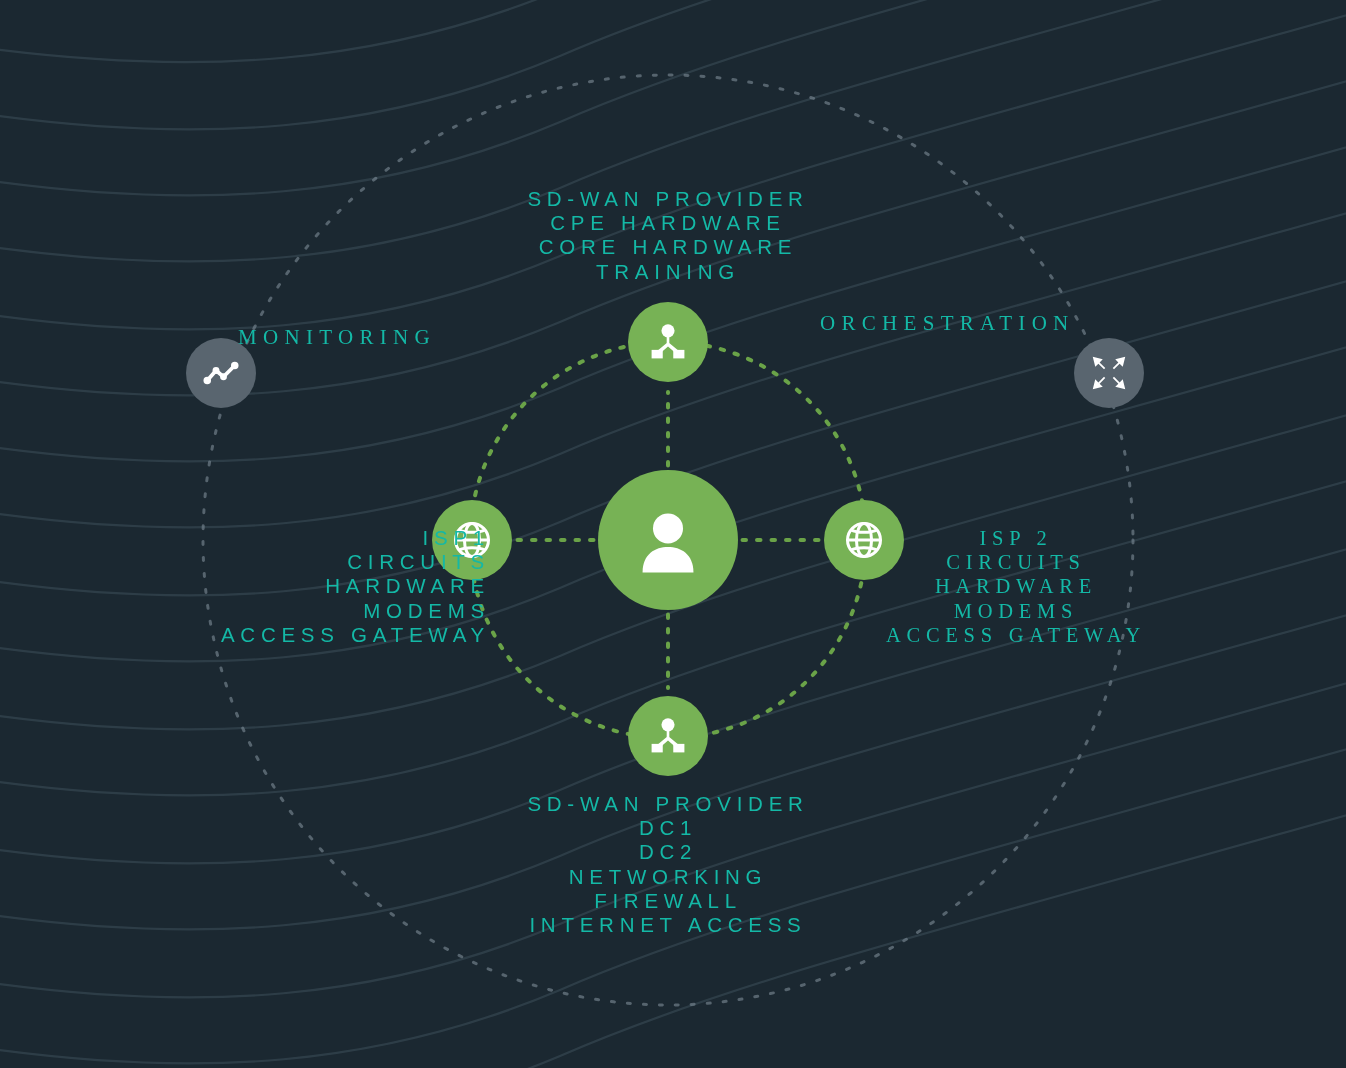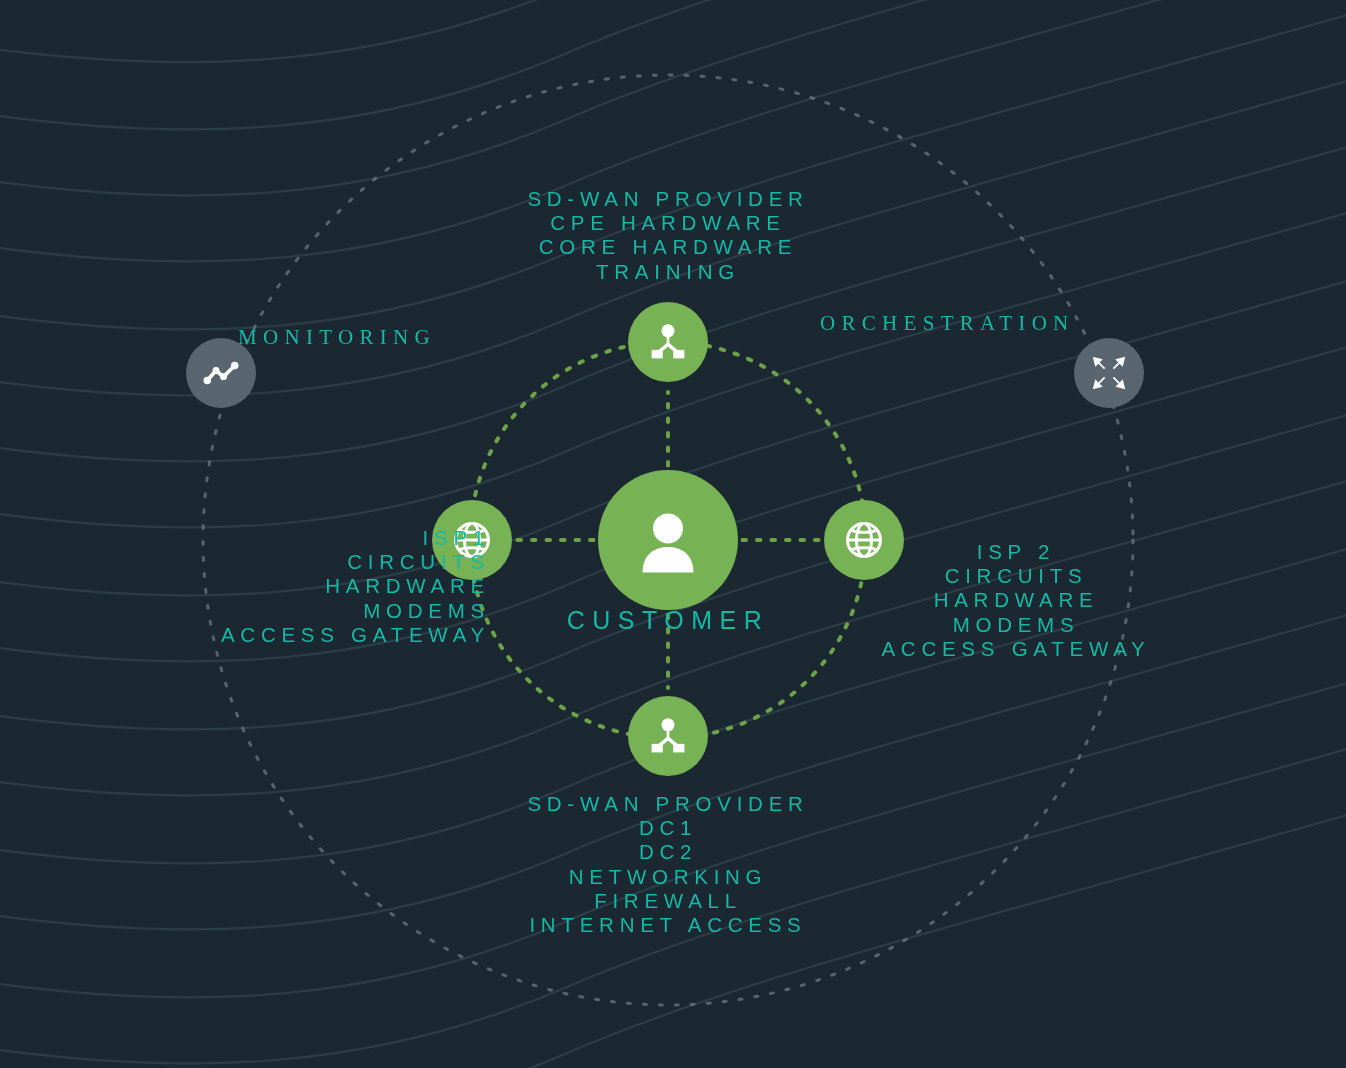--- a/index.html
+++ b/index.html
@@ -46,21 +46,21 @@
     white-space: pre-line;
     font-weight: 400;
   }
   .label.side { font-size: 20.5px; }
   .label.node-title { font-size: 25px; letter-spacing: 0.3em; }
   .label.pill { font-size: 21px; letter-spacing: 0.3em; font-family: Liberation Serif, serif; }
 
   #label-top    { left: 468px; top: 187px;  width: 400px; }
   #label-bottom { left: 468px; top: 792px;  width: 400px; }
   #label-left   { left: 170px; top: 526px;  width: 320px; text-align: right; }
-  #label-right  { left: 856px; top: 540px;  width: 320px; text-align: center; }
+  #label-right  { left: 856px; top: 526px;  width: 320px; text-align: center; font-family: Liberation Serif, serif; }
   #label-customer { left: 518px; top: 606px; width: 300px; }
   #label-monitoring { left: 238px; top: 325px; width: 240px; text-align: left; }
   #label-orchestration { left: 820px; top: 311px; width: 270px; text-align: left; }
 </style>
 </head>
 <body>
 
 <div id="stage">
 
   <svg id="bg-waves" viewBox="0 0 1346 1068" preserveAspectRatio="none" aria-hidden="true">
@@ -95,21 +95,20 @@
       <line x1="728" y1="540" x2="824" y2="540"></line>
     </g>
   </svg>
 
   <div class="node green" style="left:598px; top:470px; width:140px; height:140px;">
     <svg width="74" height="74" viewBox="0 0 64 64" aria-hidden="true">
       <circle cx="32" cy="22" r="13" fill="#ffffff"></circle>
       <path d="M10 60 C10 44 21 38 32 38 C43 38 54 44 54 60 Z" fill="#ffffff"></path>
     </svg>
   </div>
-  <div class="label node-title" id="label-customer">CUSTOMER</div>
 
   <div class="node green" style="left:628px; top:302px; width:80px; height:80px;">
     <svg width="42" height="42" viewBox="0 0 64 64" aria-hidden="true">
       <circle cx="32" cy="15" r="10" fill="#ffffff"></circle>
       <path d="M30 24 h4 v10 h-4 z" fill="#ffffff"></path>
       <path d="M32 32 L14 47 L18 51 L32 39 L46 51 L50 47 Z" fill="#ffffff"></path>
       <rect x="7" y="44" width="17" height="13" fill="#ffffff"></rect>
       <rect x="40" y="44" width="17" height="13" fill="#ffffff"></rect>
     </svg>
   </div>

